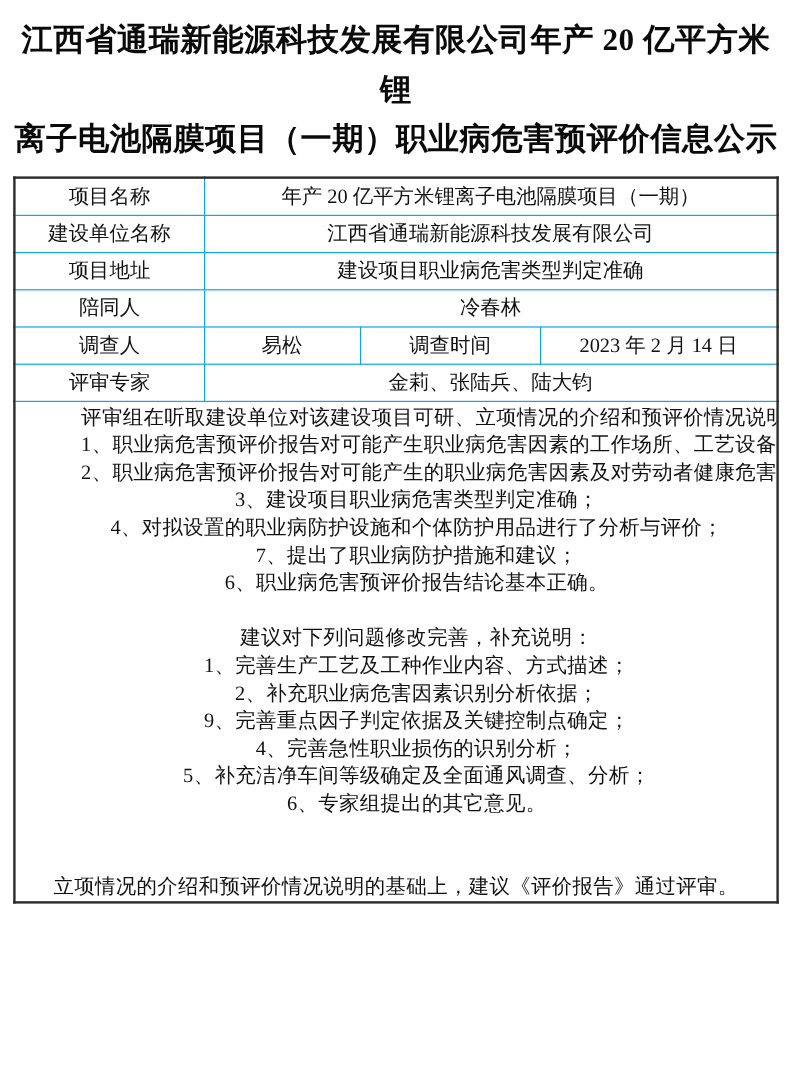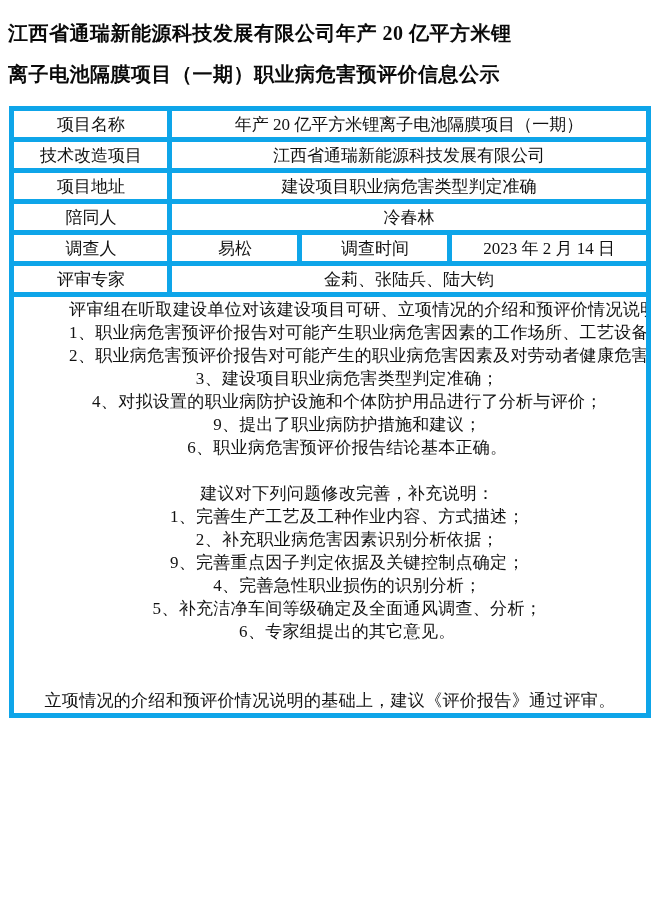--- a/index.html
+++ b/index.html
@@ -16,35 +16,36 @@
     overflow: hidden;
   }
   .page {
     width: 660px;
     height: 908px;
     padding-top: 13px;
   }
   .title {
     width: 644px;
     margin: 0 auto 11px auto;
-    font-size: 20px;
+    text-align: center;
+    font-size: 26px;
     font-weight: bold;
     line-height: 41px;
     letter-spacing: 0.5px;
     color: #0a0a0a;
   }
   table.info-table {
     width: 636px;
     margin: 0 auto;
     border-collapse: collapse;
     table-layout: fixed;
     border: 2px solid #2b2b2b;
   }
   table.info-table td {
-    border: 5px solid #0ea5e9;
+    border: 1px solid #0ea5e9;
     font-size: 17px;
     text-align: center;
     vertical-align: middle;
     height: 31px;
     padding: 1px 20px;
     overflow: hidden;
     white-space: nowrap;
   }
   td.opinion-cell {
     height: 494px;
@@ -77,21 +78,21 @@
       <col style="width:130px">
       <col style="width:150px">
       <col style="width:198px">
     </colgroup>
     <tbody>
       <tr>
         <td>项目名称</td>
         <td colspan="3">年产 20 亿平方米锂离子电池隔膜项目（一期）</td>
       </tr>
       <tr>
-        <td>技术改造项目</td>
+        <td>建设单位名称</td>
         <td colspan="3">江西省通瑞新能源科技发展有限公司</td>
       </tr>
       <tr>
         <td>项目地址</td>
         <td colspan="3">建设项目职业病危害类型判定准确</td>
       </tr>
       <tr>
         <td>陪同人</td>
         <td colspan="3">冷春林</td>
       </tr>
@@ -106,21 +107,21 @@
         <td colspan="3">金莉、张陆兵、陆大钧</td>
       </tr>
       <tr>
         <td colspan="4" class="opinion-cell">
           <div class="opinion-text">
               <p>　　评审组在听取建设单位对该建设项目可研、立项情况的介绍和预评价情况说明的基础上，查阅了有关资料，评审了《评价报告》，经过认真讨论，形成以下意见：</p>
               <p>　　1、职业病危害预评价报告对可能产生职业病危害因素的工作场所、工艺设备、技术材料等进行了描述；</p>
               <p>　　2、职业病危害预评价报告对可能产生的职业病危害因素及对劳动者健康危害程度进行了分析和评价；</p>
               <p>　　3、建设项目职业病危害类型判定准确；</p>
               <p>　　4、对拟设置的职业病防护设施和个体防护用品进行了分析与评价；</p>
-              <p>　　9、提出了职业病防护措施和建议；</p>
+              <p>　　7、提出了职业病防护措施和建议；</p>
               <p>　　6、职业病危害预评价报告结论基本正确。</p>
               <p></p>
               <p>　　建议对下列问题修改完善，补充说明：</p>
               <p>　　1、完善生产工艺及工种作业内容、方式描述；</p>
               <p>　　2、补充职业病危害因素识别分析依据；</p>
               <p>　　9、完善重点因子判定依据及关键控制点确定；</p>
               <p>　　4、完善急性职业损伤的识别分析；</p>
               <p>　　5、补充洁净车间等级确定及全面通风调查、分析；</p>
               <p>　　6、专家组提出的其它意见。</p>
               <p></p>

